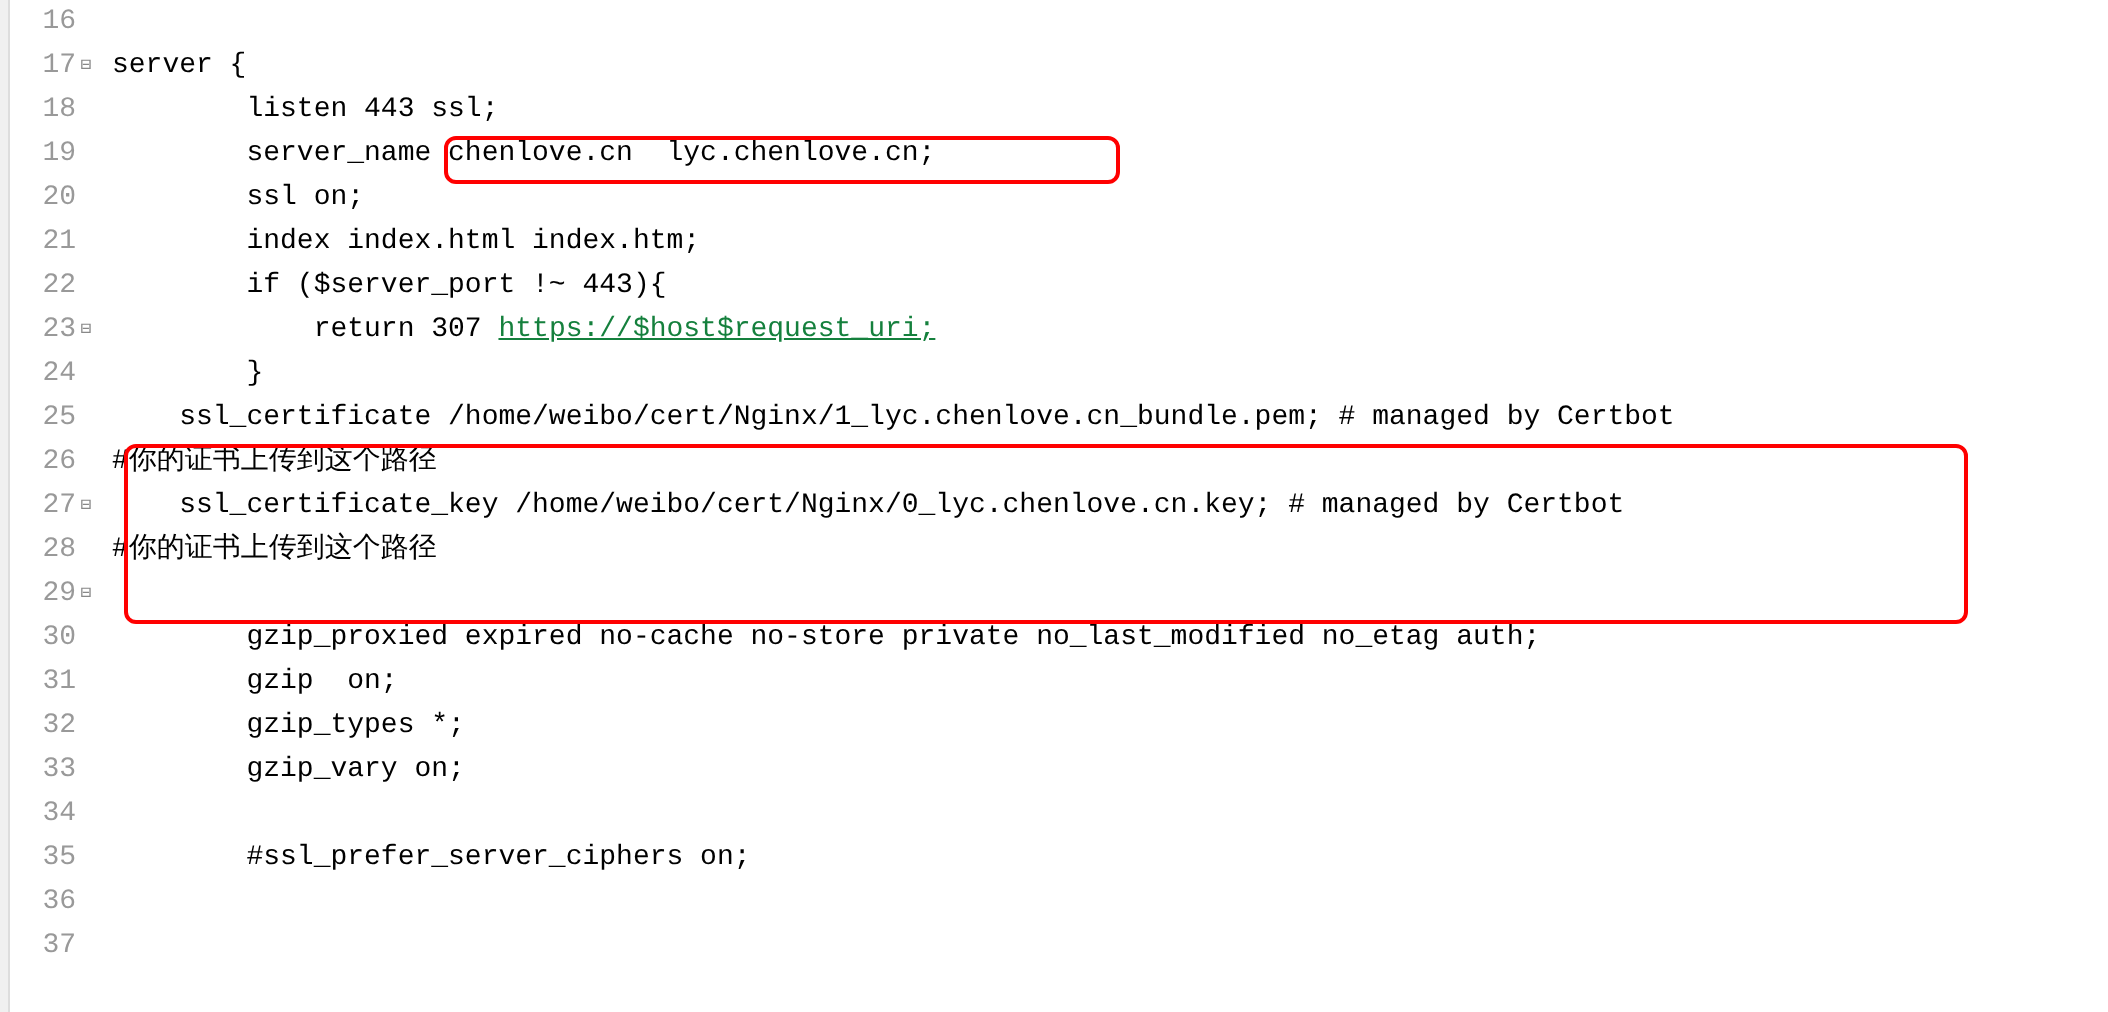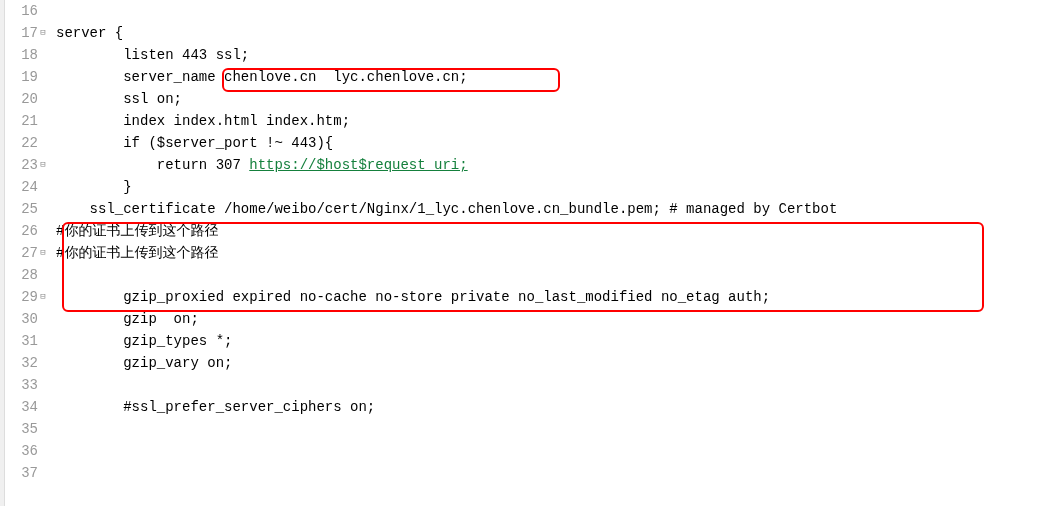--- a/index.html
+++ b/index.html
@@ -127,20 +127,21 @@
     <div class="code-line">server {</div>
     <div class="code-line">        listen 443 ssl;</div>
     <div class="code-line">        server_name chenlove.cn  lyc.chenlove.cn;</div>
     <div class="code-line">        ssl on;</div>
     <div class="code-line">        index index.html index.htm;</div>
     <div class="code-line">        if ($server_port !~ 443){</div>
     <div class="code-line"><span>            return 307 </span><span class="link">https://$host$request_uri;</span></div>
     <div class="code-line">        }</div>
     <div class="code-line">    ssl_certificate /home/weibo/cert/Nginx/1_lyc.chenlove.cn_bundle.pem; # managed by Certbot</div>
     <div class="code-line">#你的证书上传到这个路径</div>
+    <div class="code-line">    ssl_certificate_key /home/weibo/cert/Nginx/0_lyc.chenlove.cn.key; # managed by Certbot</div>
     <div class="code-line">#你的证书上传到这个路径</div>
     <div class="code-line"> </div>
     <div class="code-line">        gzip_proxied expired no-cache no-store private no_last_modified no_etag auth;</div>
     <div class="code-line">        gzip  on;</div>
     <div class="code-line">        gzip_types *;</div>
     <div class="code-line">        gzip_vary on;</div>
     <div class="code-line"> </div>
     <div class="code-line">        #ssl_prefer_server_ciphers on;</div>
   </div>
 </div>

